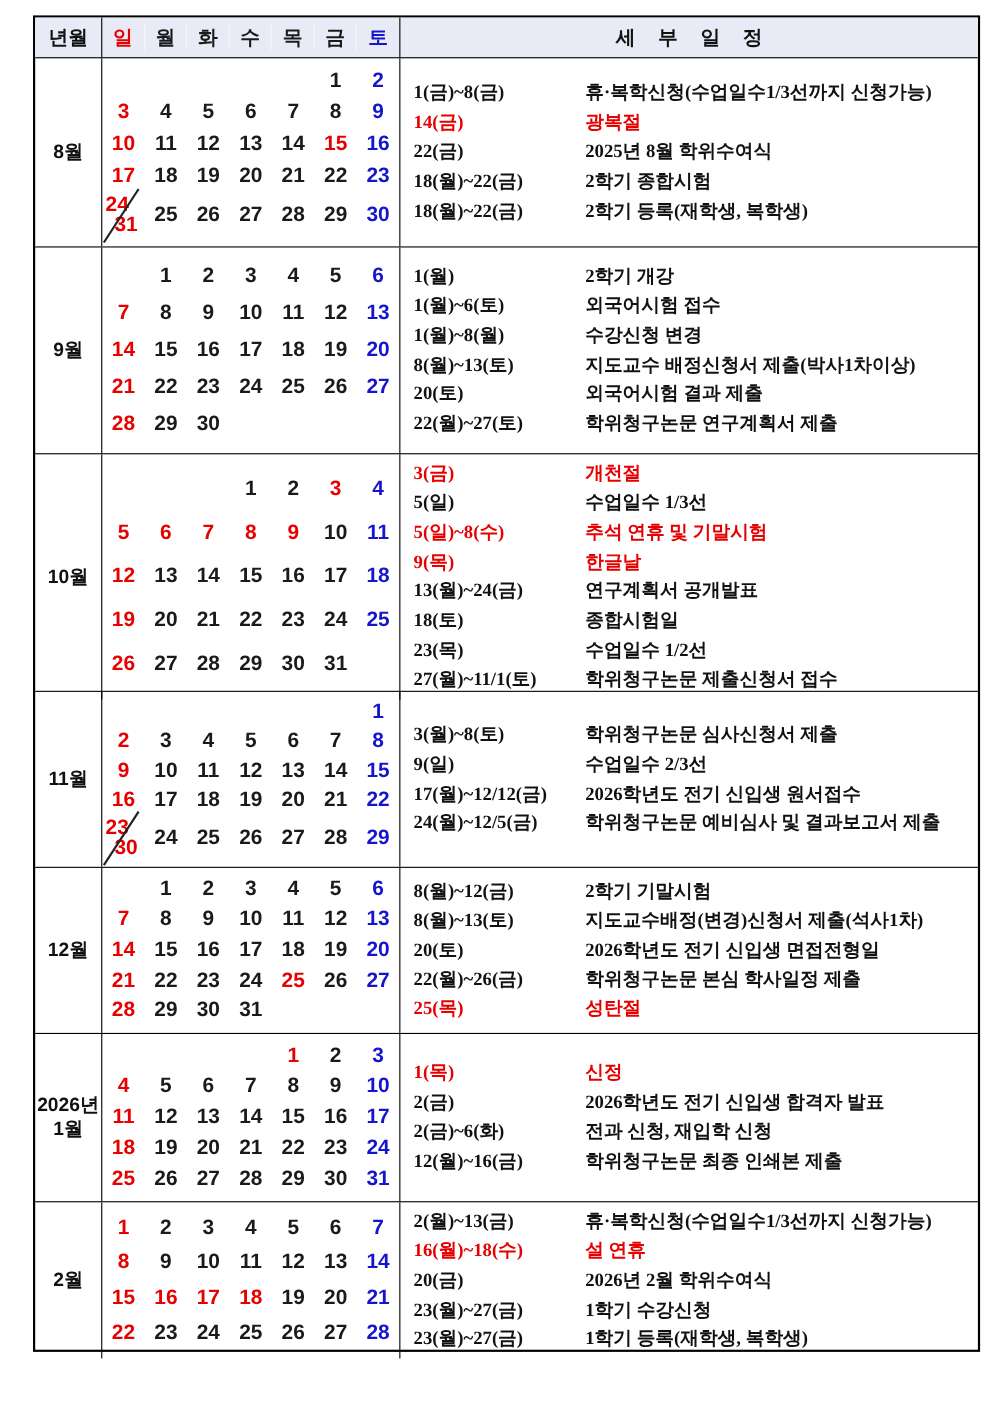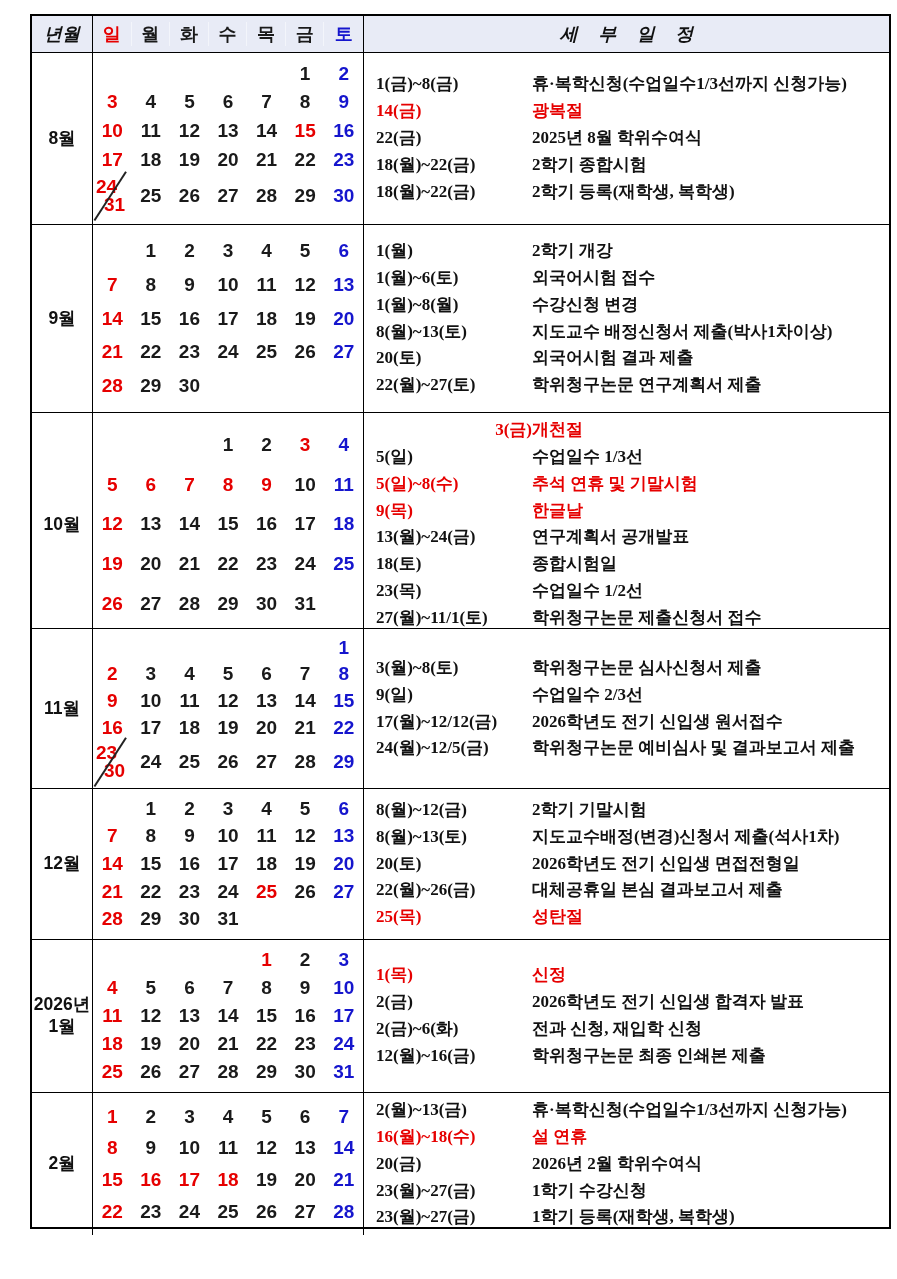--- a/index.html
+++ b/index.html
@@ -13,21 +13,21 @@
   }
   .row{display:grid;grid-template-columns:60px 271px 1fr;box-sizing:border-box;}
   .row + .row{border-top:1px solid #000;}
   .header{
     height:37px;background:#e8ebf6;border-bottom:1px solid #000;
     font-family:"Liberation Serif", serif;font-weight:700;font-size:18px;
   }
   .c-month{display:flex;flex-direction:column;align-items:center;justify-content:center;box-sizing:border-box;}
   .c-cal{border-left:1px solid #000;box-sizing:border-box;position:relative;}
   .c-detail{border-left:1px solid #000;box-sizing:border-box;display:flex;flex-direction:column;justify-content:center;padding:4px 4px 4px 12px;}
-  .header .c-month,.header .c-detail{display:flex;align-items:center;justify-content:center;padding:0;font-style:italic;}
+  .header .c-month,.header .c-detail{display:flex;align-items:center;justify-content:center;padding:0;}
   .header .c-cal{display:grid;grid-template-columns:repeat(7,1fr);align-items:center;}
   .day-h{text-align:center;border-right:1px solid #f3f5fb;}
   .day-h:last-child{border-right:none;}
   .detail-h{letter-spacing:8px;text-indent:8px;}
   
   #months .month-row:nth-child(1) .c-cal, #months .month-row:nth-child(1){height:171px;}
   #months .month-row:nth-child(2){height:188px;}
   #months .month-row:nth-child(3){height:216px;}
   #months .month-row:nth-child(4){height:160px;}
   #months .month-row:nth-child(5){height:151px;}
@@ -288,21 +288,21 @@
                 <span class="cell" style="color: rgb(26, 26, 26);">28</span>
                 <span class="cell" style="color: rgb(26, 26, 26);">29</span>
                 <span class="cell" style="color: rgb(26, 26, 26);">30</span>
                 <span class="cell" style="color: rgb(26, 26, 26);">31</span>
                 <span class="cell" style="color: rgb(21, 21, 205);"></span>
               </div>
             </div>
           </div>
           <div class="c-detail">
             <div class="event-row">
-              <span class="event-date" style="color: rgb(230, 0, 0); text-align: right;">3(금)</span>
+              <span class="event-date" style="color: rgb(230, 0, 0);">3(금)</span>
               <span class="event-desc" style="color: rgb(230, 0, 0);">개천절</span>
             </div>
             <div class="event-row">
               <span class="event-date">5(일)</span>
               <span class="event-desc">수업일수 1/3선</span>
             </div>
             <div class="event-row">
               <span class="event-date" style="color: rgb(230, 0, 0);">5(일)~8(수)</span>
               <span class="event-desc" style="color: rgb(230, 0, 0);">추석 연휴 및 기말시험</span>
             </div>
@@ -469,21 +469,21 @@
             <div class="event-row">
               <span class="event-date">8(월)~13(토)</span>
               <span class="event-desc">지도교수배정(변경)신청서 제출(석사1차)</span>
             </div>
             <div class="event-row">
               <span class="event-date">20(토)</span>
               <span class="event-desc">2026학년도 전기 신입생 면접전형일</span>
             </div>
             <div class="event-row">
               <span class="event-date">22(월)~26(금)</span>
-              <span class="event-desc">대체공휴일 본심 결과보고서 제출</span>
+              <span class="event-desc">학위청구논문 본심 학사일정 제출</span>
             </div>
             <div class="event-row">
               <span class="event-date" style="color: rgb(230, 0, 0);">25(목)</span>
               <span class="event-desc" style="color: rgb(230, 0, 0);">성탄절</span>
             </div>
           </div>
         </div>
         <div class="row month-row">
           <div class="c-month">
             <div class="month-label">

